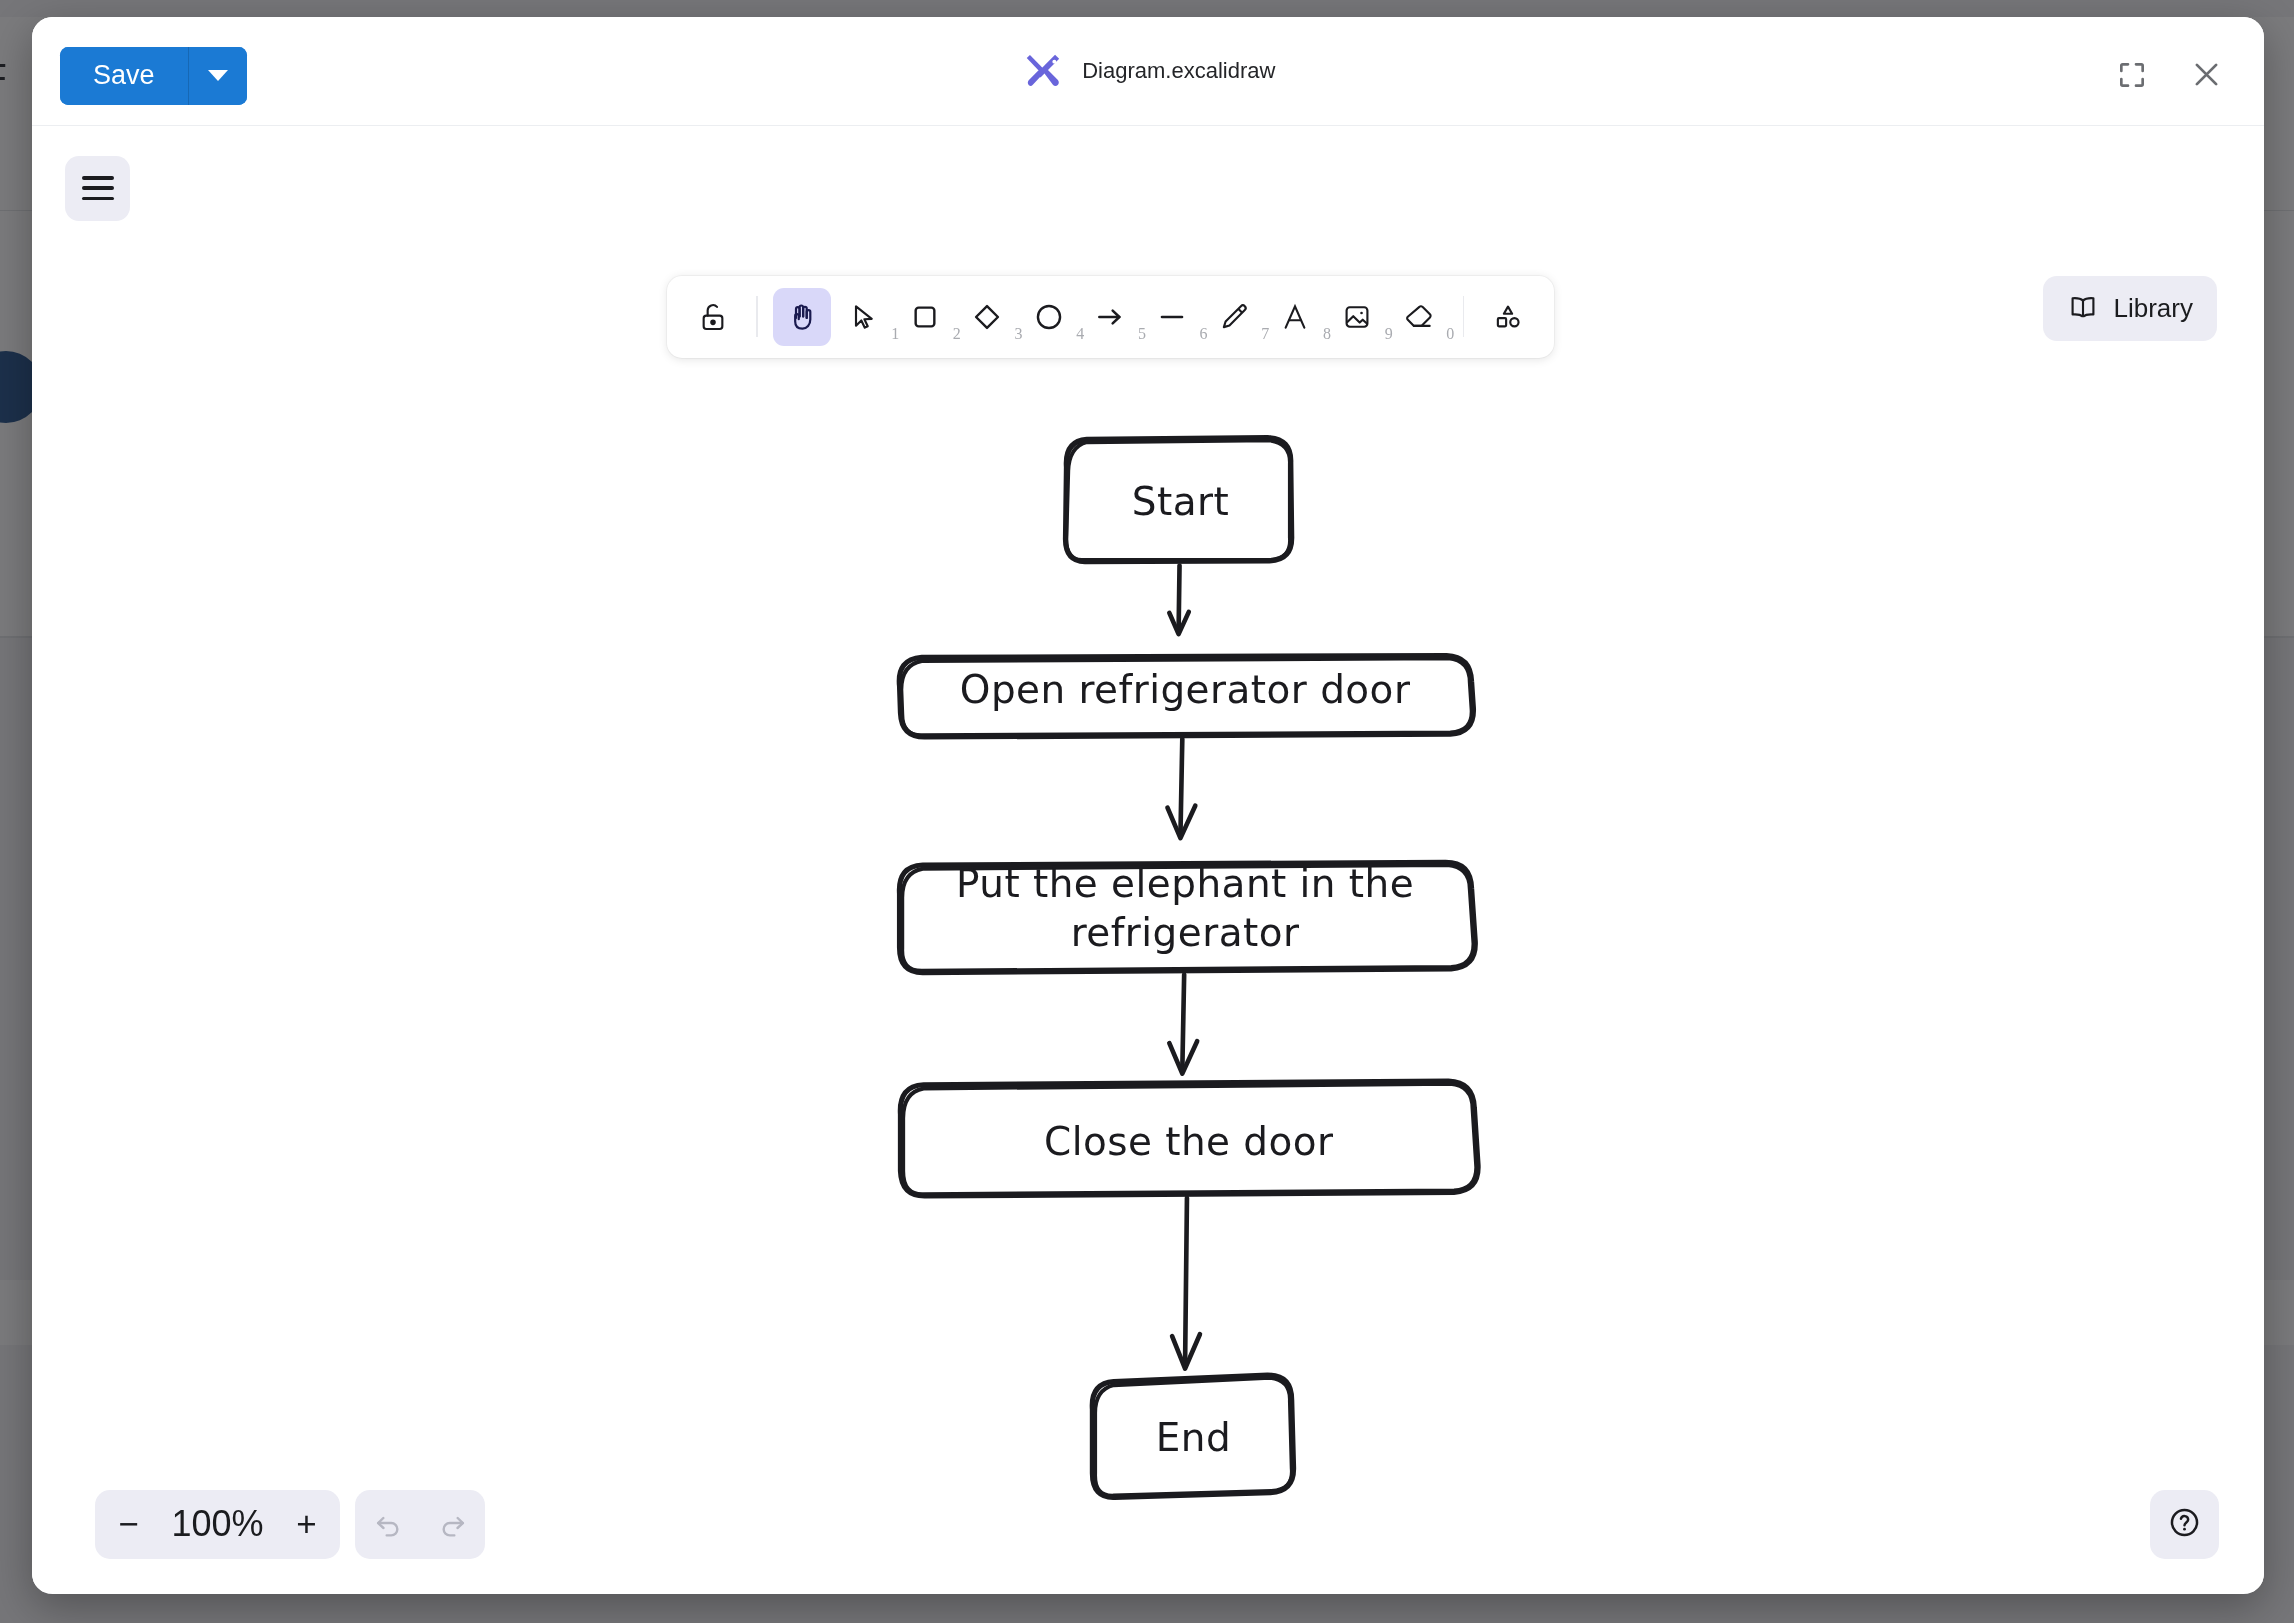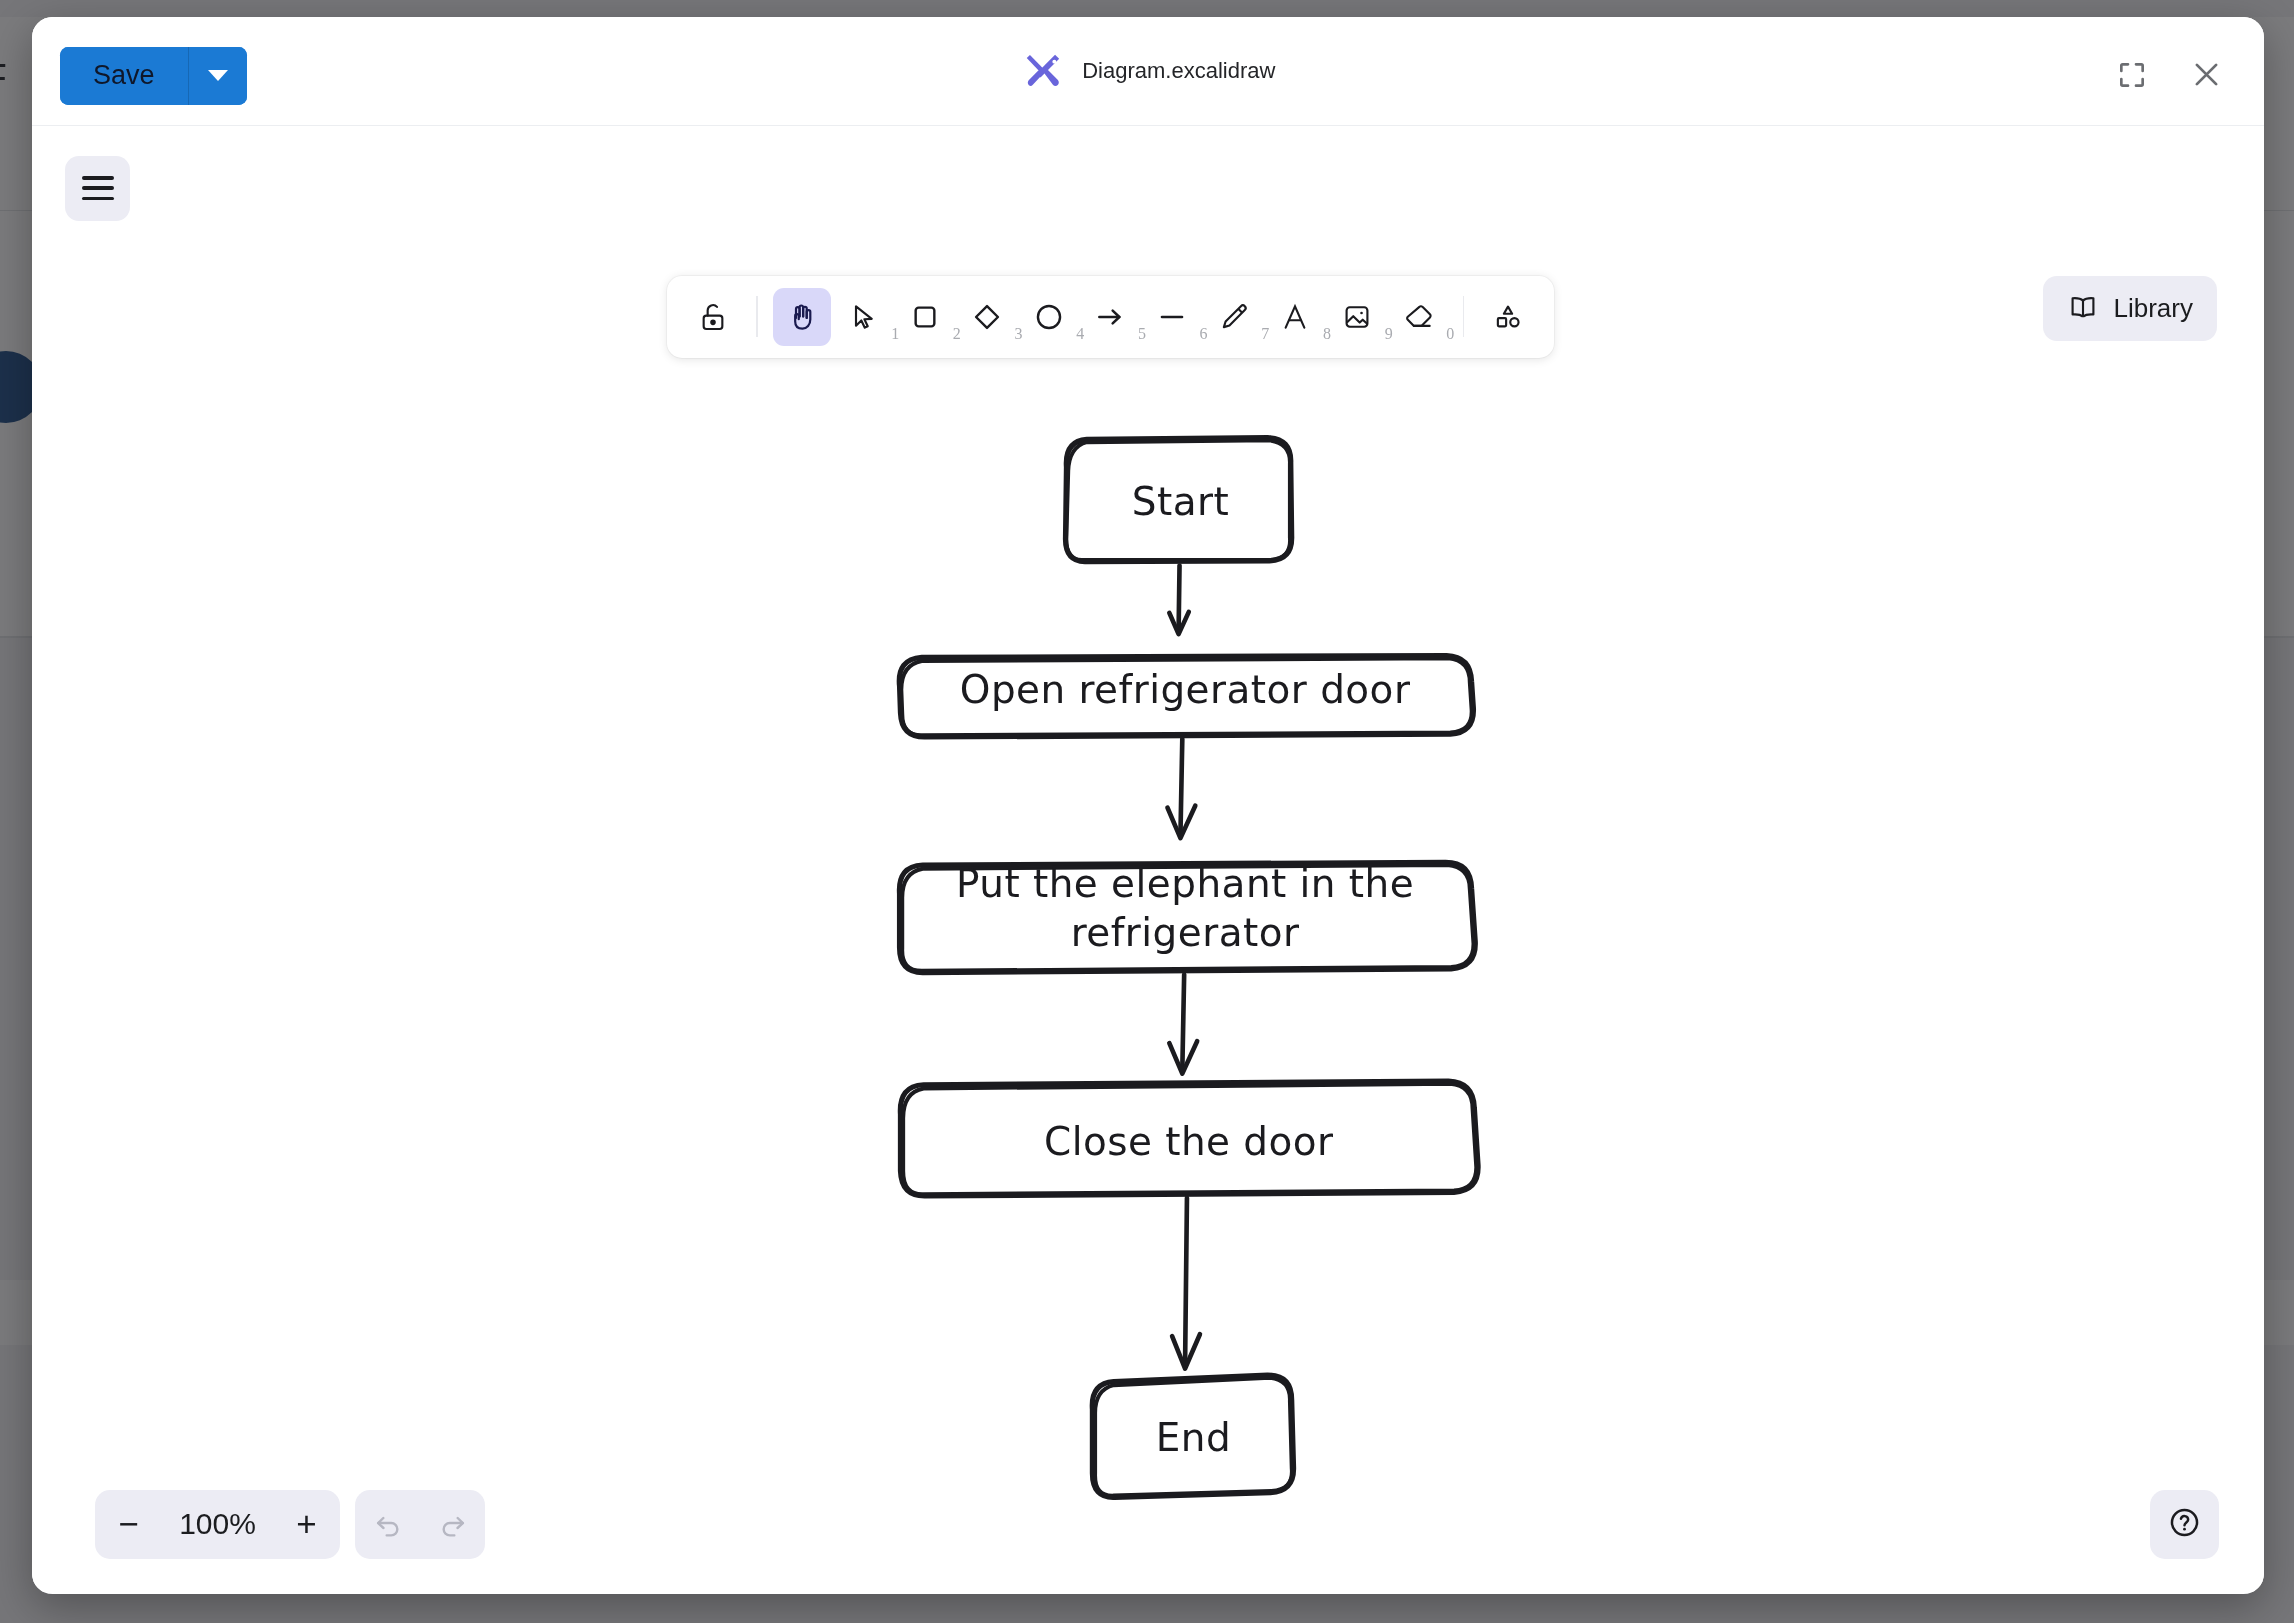--- a/index.html
+++ b/index.html
@@ -87,21 +87,21 @@
     left: 28px; top: 30px;
     display: flex;
     height: 58px;
     border-radius: 8.3px;
     overflow: hidden;
     background: #1b7ad4;
   }
   #save-button {
     display: flex; align-items: center; justify-content: center;
     padding: 0 33px;
-    color: #0f172a;
+    color: #ffffff;
     font-size: 27px;
     font-weight: 500;
     cursor: pointer;
     border-right: 1.9px solid #1668b5;
     background: #1b7ad4;
   }
   #save-dropdown {
     display: flex; align-items: center; justify-content: center;
     width: 58px;
     cursor: pointer;
@@ -246,21 +246,21 @@
     width: 67px; height: 69px;
     display: flex; align-items: center; justify-content: center;
     cursor: pointer;
     font-size: 35px;
     color: #1b1c1f;
     font-weight: 300;
   }
   #zoom-level {
     width: 111px;
     text-align: center;
-    font-size: 30px;
+    font-size: 36px;
     color: #1b1c1f;
     cursor: pointer;
   }
   #history-group {
     position: absolute;
     left: 323px; bottom: 33px;
     height: 69px;
     background: #ececf4;
     border-radius: 15px;
     display: flex; align-items: center;

